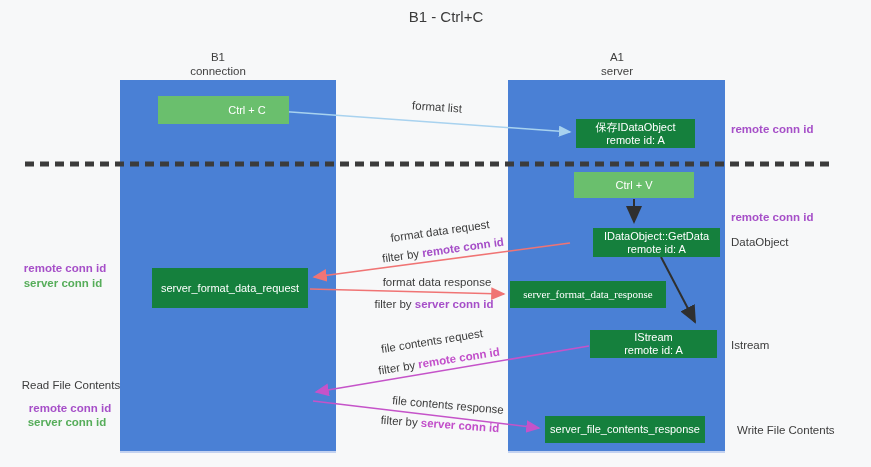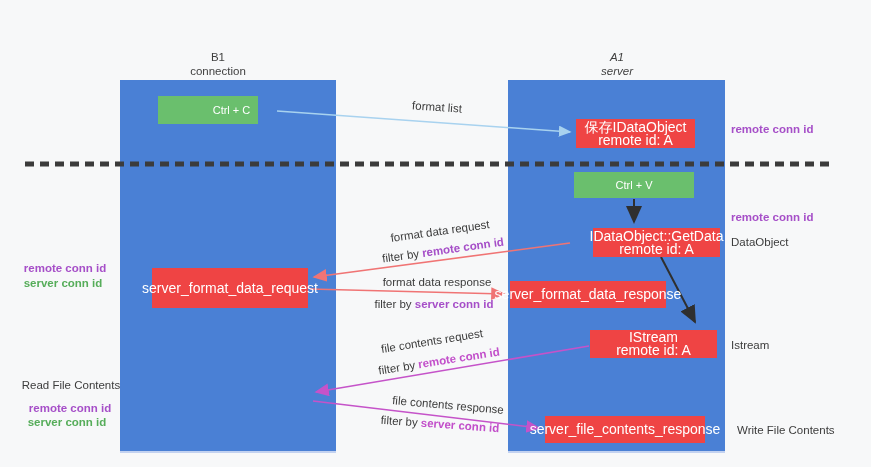--- a/index.html
+++ b/index.html
@@ -15,50 +15,51 @@
     font-size:15px;color:#3b3b3b;line-height:19px;
   }
   .lane{
     background:#4a80d5;
     border-bottom:2px solid #c3d2f0;box-sizing:border-box;
   }
   .lane-header{
     text-align:center;font-size:11.5px;color:#3f3f3f;line-height:14px;
   }
   .node{
-    background:#ef4444;color:#ffffff;
+    background:#15803d;color:#ffffff;
     display:flex;align-items:center;justify-content:center;text-align:center;
-    font-size:14px;line-height:13px;box-sizing:border-box;
+    font-size:11px;line-height:13px;box-sizing:border-box;
   }
   .node.green{background:#6abf6d;font-size:11px;}
   .flow-label{
     font-size:11.5px;color:#3c3c3c;white-space:nowrap;
   }
   .center{transform:translate(-50%,-50%);}
   .centerY{transform:translateY(-50%);}
   .purple{color:#a64fc8;font-weight:bold;}
   .magenta{color:#c24fca;font-weight:bold;}
   .greenTxt{color:#56ad5a;font-weight:bold;}
   .dark{color:#3c3c3c;}
   svg.layer{position:absolute;left:0;top:0;pointer-events:none;}
   .sp::after{content:"\00a0";}
 </style>
 </head>
 <body>
 
 <div id="stage">
 
   <div class="abs title" style="top:7px;">
+    <div>B1 - Ctrl+C</div>
   </div>
 
   <div class="abs lane-header" style="left:158px;top:50px;width:120px;">
     <div>B1</div>
     <div>connection</div>
   </div>
-  <div class="abs lane-header" style="left:557px;top:50px;width:120px;font-style:italic;">
+  <div class="abs lane-header" style="left:557px;top:50px;width:120px;">
     <div>A1</div>
     <div>server</div>
   </div>
 
   <div class="abs lane" style="left:120px;top:80px;width:216px;height:373px;"></div>
   <div class="abs lane" style="left:508px;top:80px;width:217px;height:373px;"></div>
 
   <svg class="layer" width="871" height="467" viewBox="0 0 871 467">
     <defs>
       <marker id="mBlue" markerWidth="9" markerHeight="8" refX="7" refY="3.5" orient="auto">
@@ -85,21 +86,21 @@
 
     <line x1="570" y1="243" x2="314" y2="277" stroke="#f07474" stroke-width="1.6" marker-end="url(#mSalmon)"></line>
 
     <line x1="310" y1="289" x2="504" y2="294" stroke="#f07474" stroke-width="1.6" marker-end="url(#mSalmon)"></line>
 
     <line x1="589" y1="346" x2="316" y2="392" stroke="#c553c9" stroke-width="1.6" marker-end="url(#mMagenta)"></line>
 
     <line x1="313" y1="401" x2="539" y2="428" stroke="#c553c9" stroke-width="1.6" marker-end="url(#mMagenta)"></line>
   </svg>
 
-  <div class="abs node green" style="left:158px;top:96px;width:100px;height:28px;padding-left:47px;">
+  <div class="abs node green" style="left:158px;top:96px;width:131px;height:28px;padding-left:47px;">
     <span>Ctrl + C</span>
   </div>
 
   <div class="abs node" style="left:576px;top:119px;width:119px;height:29px;">
     <span>
       <div>保存IDataObject</div>
       <div>remote id: A</div>
     </span>
   </div>
 
@@ -111,21 +112,21 @@
     <span>
       <div>IDataObject::GetData</div>
       <div>remote id: A</div>
     </span>
   </div>
 
   <div class="abs node" style="left:152px;top:268px;width:156px;height:40px;">
     <span>server_format_data_request</span>
   </div>
 
-  <div class="abs node" style="left:510px;top:281px;width:156px;height:27px;">
+  <div class="abs node" style="left:510px;top:281px;width:156px;height:27px;font-family:Liberation Serif, serif;">
     <span>server_format_data_response</span>
   </div>
 
   <div class="abs node" style="left:590px;top:330px;width:127px;height:28px;">
     <span>
       <div>IStream</div>
       <div>remote id: A</div>
     </span>
   </div>
 

